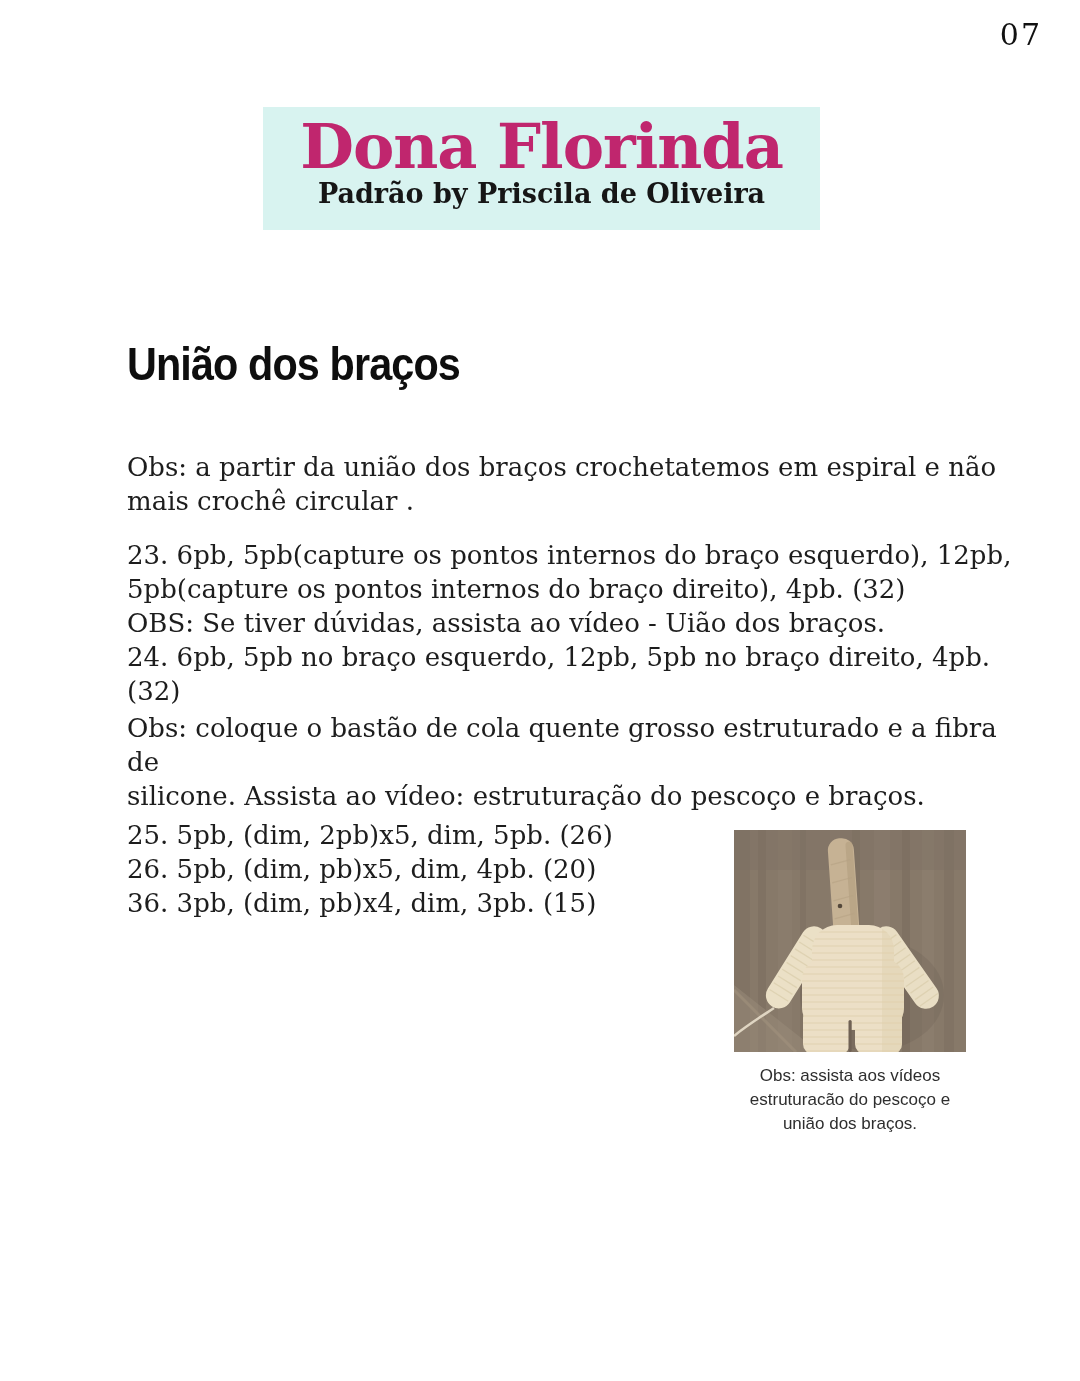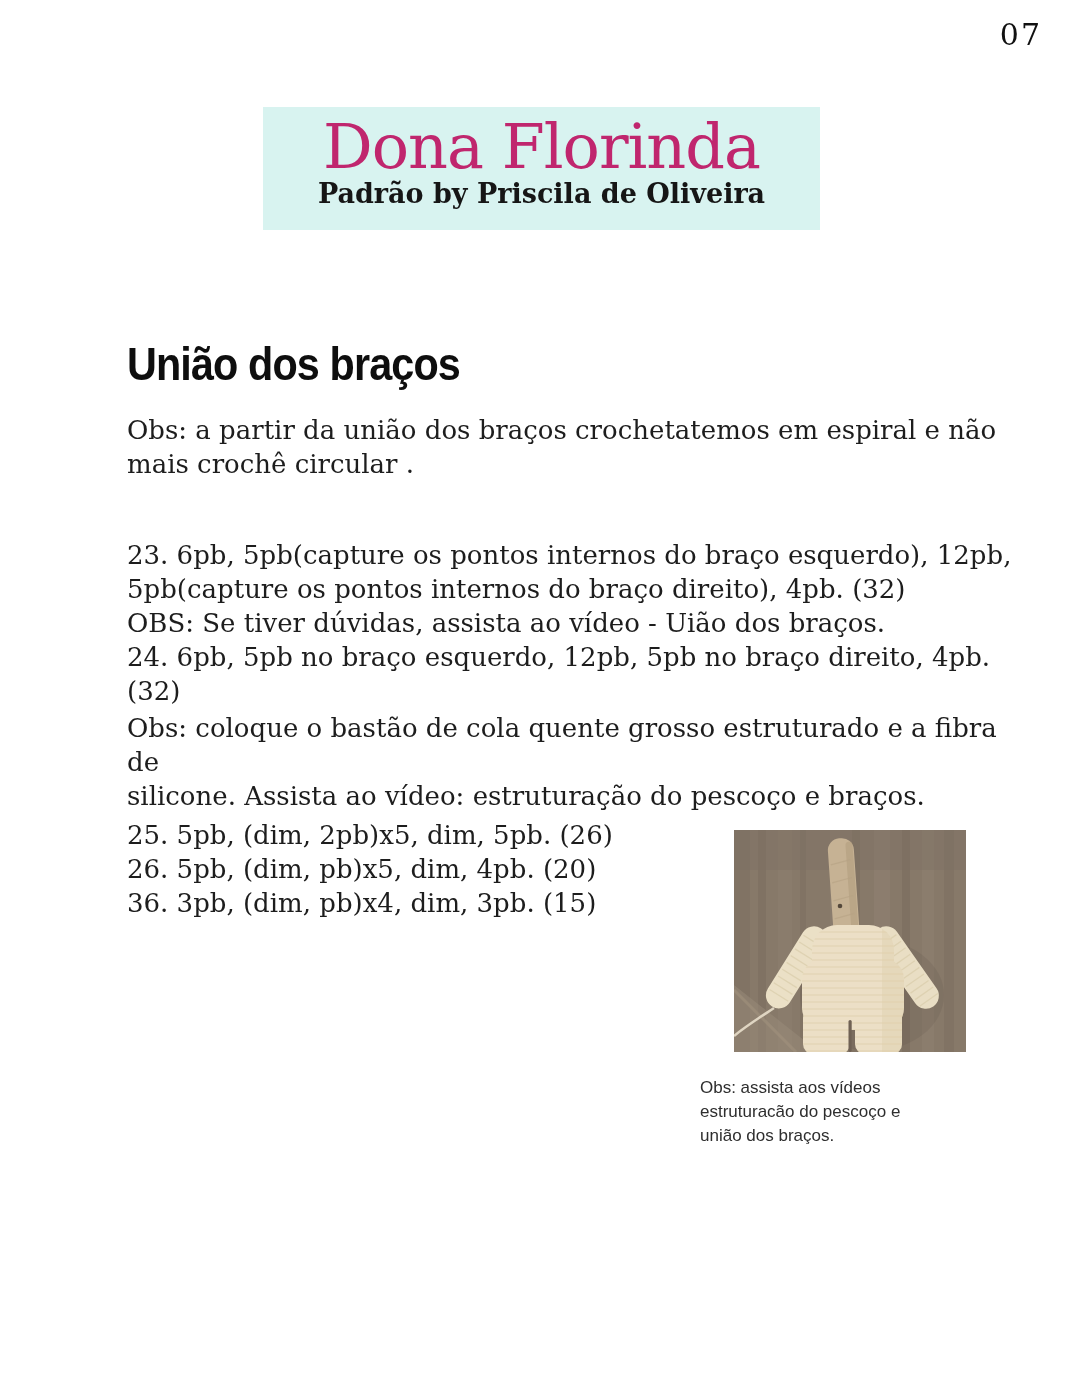--- a/index.html
+++ b/index.html
@@ -24,21 +24,21 @@
     position:absolute;top:17px;right:38px;
     font-size:30px;letter-spacing:2px;color:#111;
   }
   .brand-box{
     position:absolute;left:263px;top:107px;width:557px;height:123px;
     background:var(--header-bg);
     text-align:center;
   }
   .brand-title{
     margin-top:8px;
-    font-size:62px;line-height:64px;font-weight:normal;
+    font-size:62px;line-height:64px;font-weight:bold;
     color:var(--title-color);
     font-family:"DejaVu Serif", serif;
     letter-spacing:-1px;
   }
   .brand-subtitle{
     font-size:27px;line-height:30px;color:#161616;
     font-family:"DejaVu Serif", serif;
     font-weight:bold;
   }
   .section-heading{
@@ -48,35 +48,35 @@
     transform:scaleX(0.88);transform-origin:left top;
     letter-spacing:-1px;
     white-space:nowrap;
   }
   .block{
     position:absolute;left:127px;
     font-size:26px;line-height:34px;
     white-space:pre-line;
     color:var(--body-text);
   }
-  .b1{top:413px;width:900px;}
+  .b1{top:450px;width:900px;}
   .b2{top:538px;width:920px;}
   .b3{top:711px;width:900px;}
   .b4{top:818px;width:620px;}
   .b5{top:955px;width:630px;}
   .doll-figure{
     position:absolute;left:734px;top:830px;width:232px;
   }
   .photo{
     width:232px;height:222px;overflow:hidden;
   }
   .photo svg{display:block;}
   .photo-caption{
-    width:300px;margin-left:-34px;margin-top:24px;
-    text-align:left;
+    width:300px;margin-left:-34px;margin-top:12px;
+    text-align:center;
     font-family:"Liberation Sans", sans-serif;
     font-size:17px;line-height:24px;
     color:var(--caption-text);
     white-space:pre-line;
   }
 </style>
 </head>
 <body>
 
 <div class="page">

